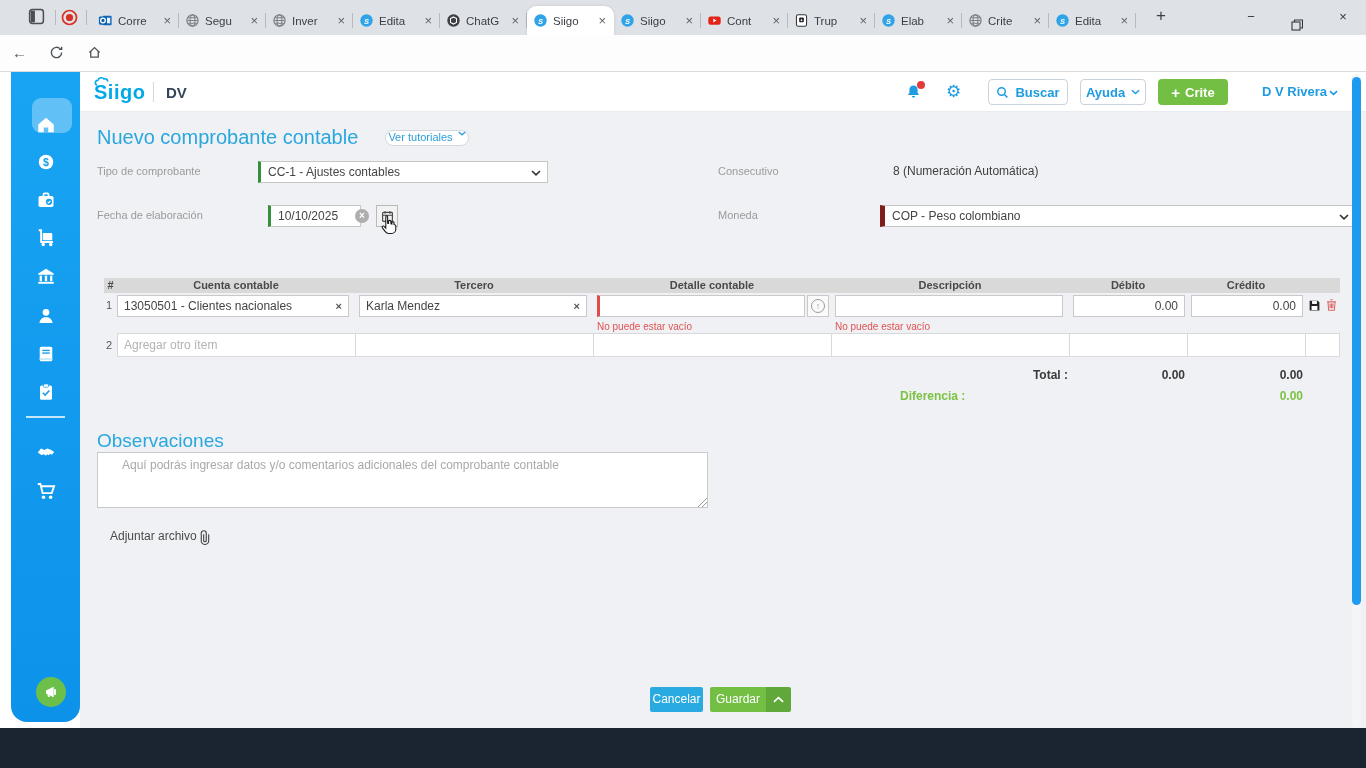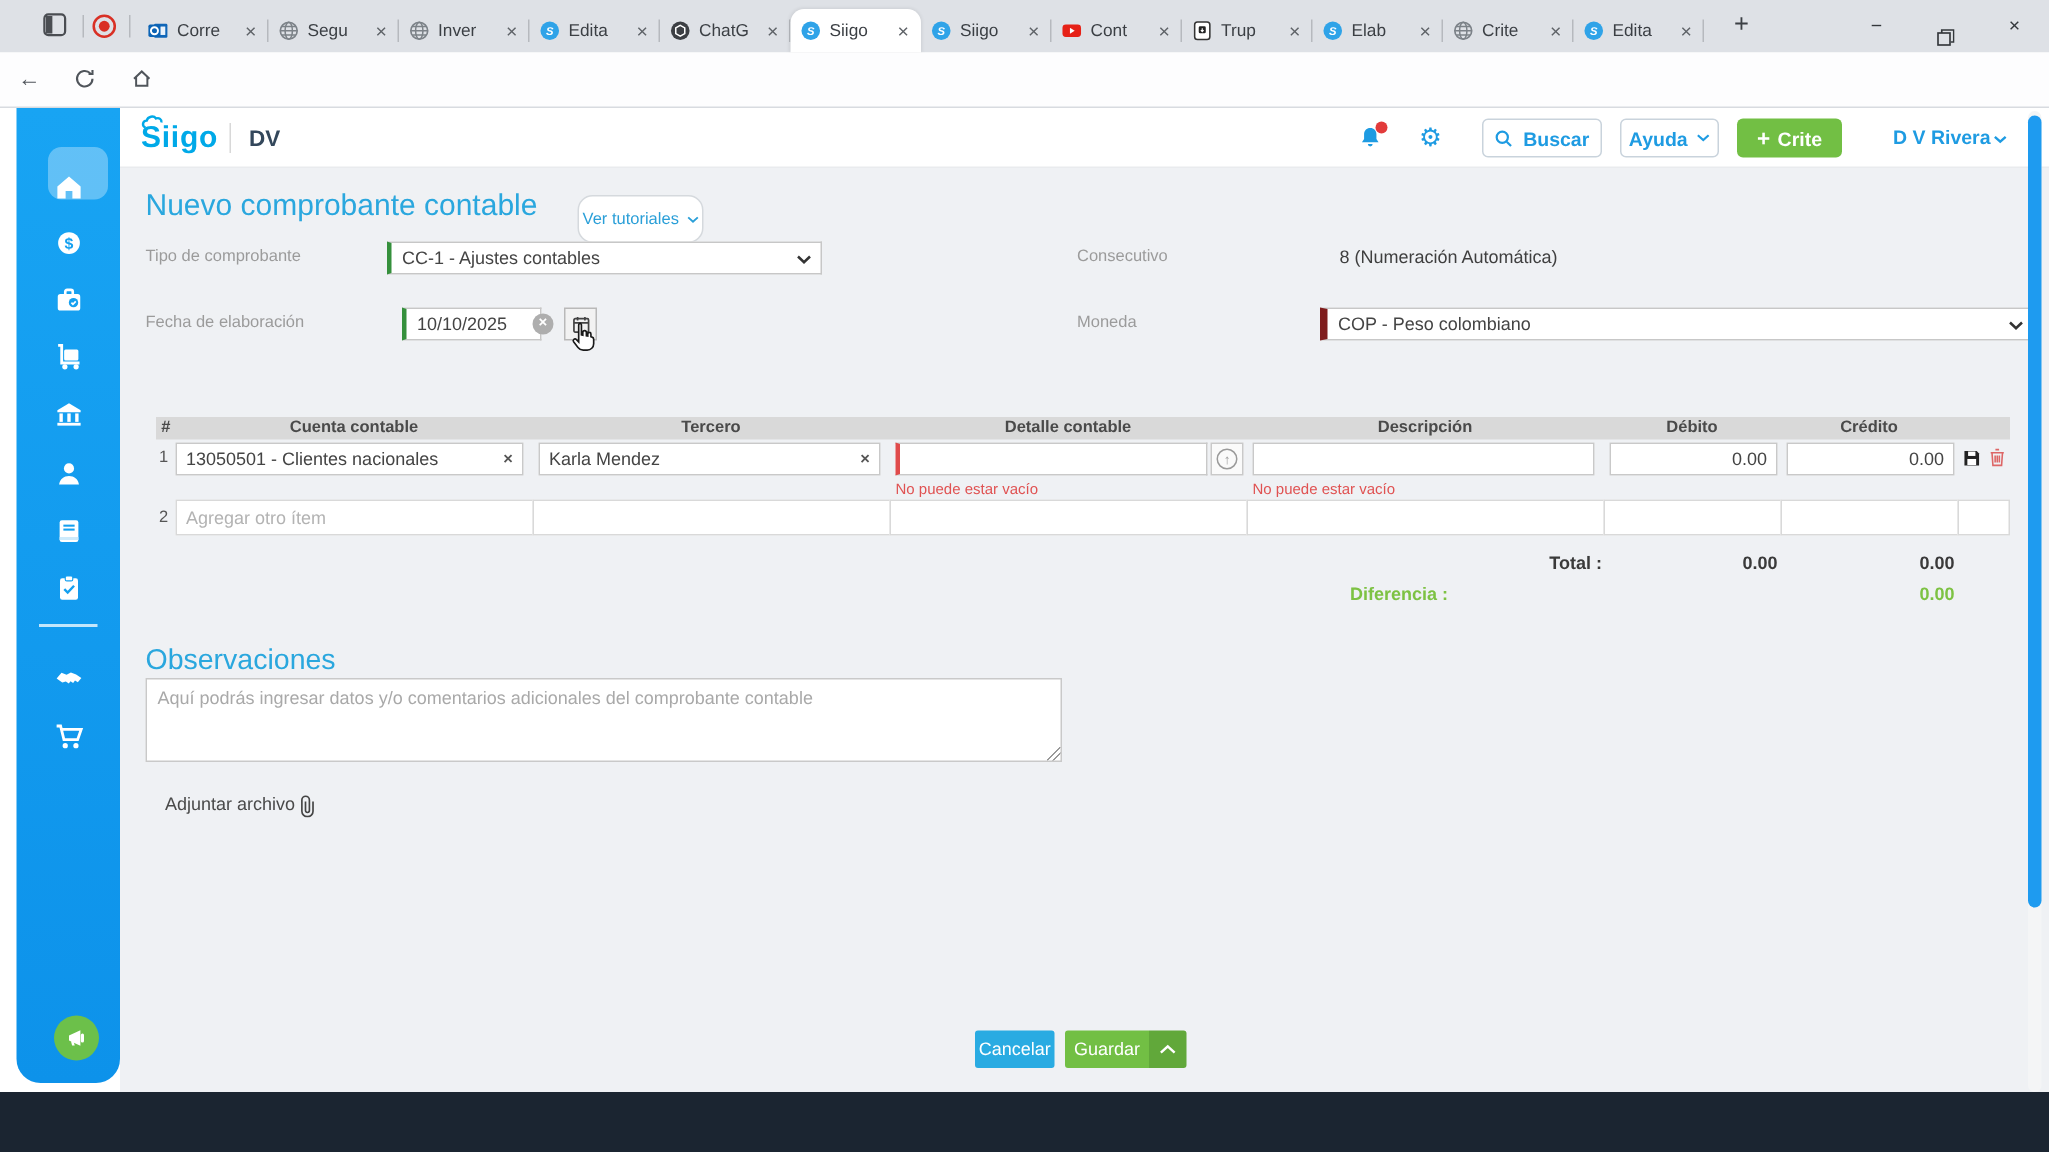--- a/index.html
+++ b/index.html
@@ -57,21 +57,21 @@
   .err { position:absolute; font-size:10px; color:#e05252; }
   #theader { position:absolute; left:104px; top:278px; width:1236px; height:15px; background:#d9d9d9;
              display:flex; }
   .th { font-size:11px; font-weight:bold; color:#4a4a4a; text-align:center; line-height:15px;
         white-space:nowrap; overflow:hidden; }
   .r2cell { position:absolute; top:333px; height:24px; background:#fff; border:1px solid #d9d9d9; }
   .btn { position:absolute; border:none; color:#fff; font-size:12px; text-align:center;
          font-family:"Liberation Sans",sans-serif; border-radius:2px; }
   #obs-ta { position:absolute; left:97px; top:452px; width:611px; height:56px; border:1px solid #c9c9c9;
             background:#fff; resize:none; font-family:"Liberation Sans",sans-serif; font-size:12px;
-            color:#555; padding:5px 7px; }
+            color:#555; padding:5px 24px; }
   #obs-ta::placeholder { color:#a9a9a9; }
   #scroll-track { position:absolute; left:1352px; top:74px; width:9px; height:654px; background:#f4f5f6;
                   border-radius:5px; }
   #scroll-thumb { position:absolute; left:1352px; top:77px; width:9px; height:528px; background:#1e9bf0;
                   border-radius:5px; }
 
   
   #taskbar { position:absolute; left:0; top:728px; width:1366px; height:40px; background:#1b2531; }
 </style>
 </head>
@@ -366,21 +366,21 @@
             <path d="M3 6.4 10.6 2.8v10.4L3 9.6Z" fill="#fff"></path>
             <rect x="10.9" y="5" width="2.1" height="6" rx="1" fill="#fff"></rect>
             <path d="M4.3 10.1 5.1 13h1.7l-.7-2.9Z" fill="#fff"></path>
           </svg></span>
       </div>
     </div>
 
   <div id="content"></div>
 
   <span class="abs" style="left:97px;top:126px;font-size:20px;color:#2aa7de">Nuevo comprobante contable</span>
-  <div class="abs" style="left:385px;top:130px;width:84px;height:32px;border:1px solid #d5d9dd;border-radius:10px;background:#fff;display:flex;align-items:center;justify-content:center;gap:5px">
+  <div class="abs" style="left:385px;top:130px;width:84px;height:16px;border:1px solid #d5d9dd;border-radius:10px;background:#fff;display:flex;align-items:flex-start;justify-content:center;gap:5px">
     <span style="font-size:11px;color:#2a9fd8">Ver tutoriales</span>
     <span class="ico"><svg width="8" height="5" viewBox="0 0 10 6">
           <path d="M1 1l4 3.6L9 1" fill="none" stroke="#2a9fd8" stroke-width="1.6"></path>
         </svg></span>
   </div>
 
   <span class="lbl" style="left:97px;top:165px">Tipo de comprobante</span>
   <div class="sel" style="left:258px;top:161px;width:290px">
     <span>CC-1 - Ajustes contables</span>
     <span class="chev ico"><svg width="10" height="6" viewBox="0 0 10 6">

